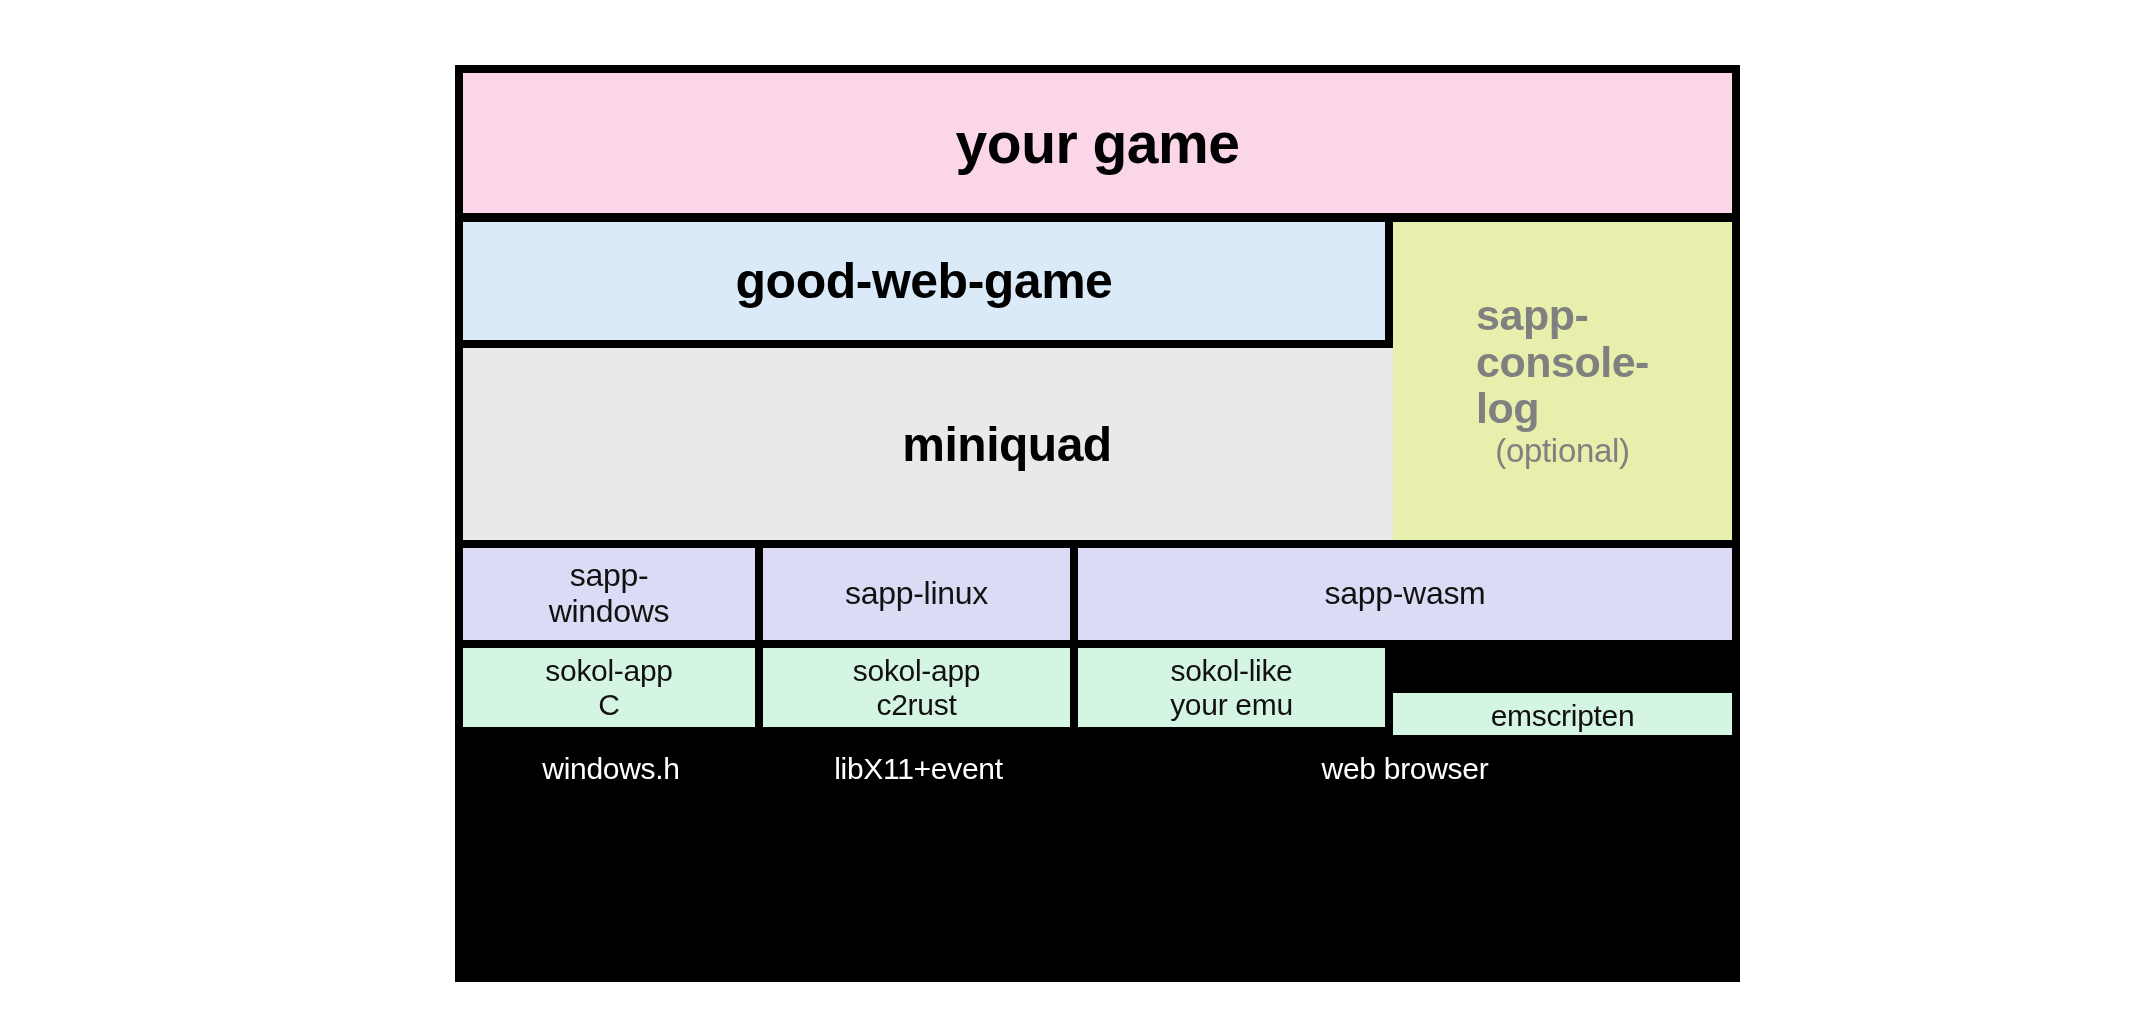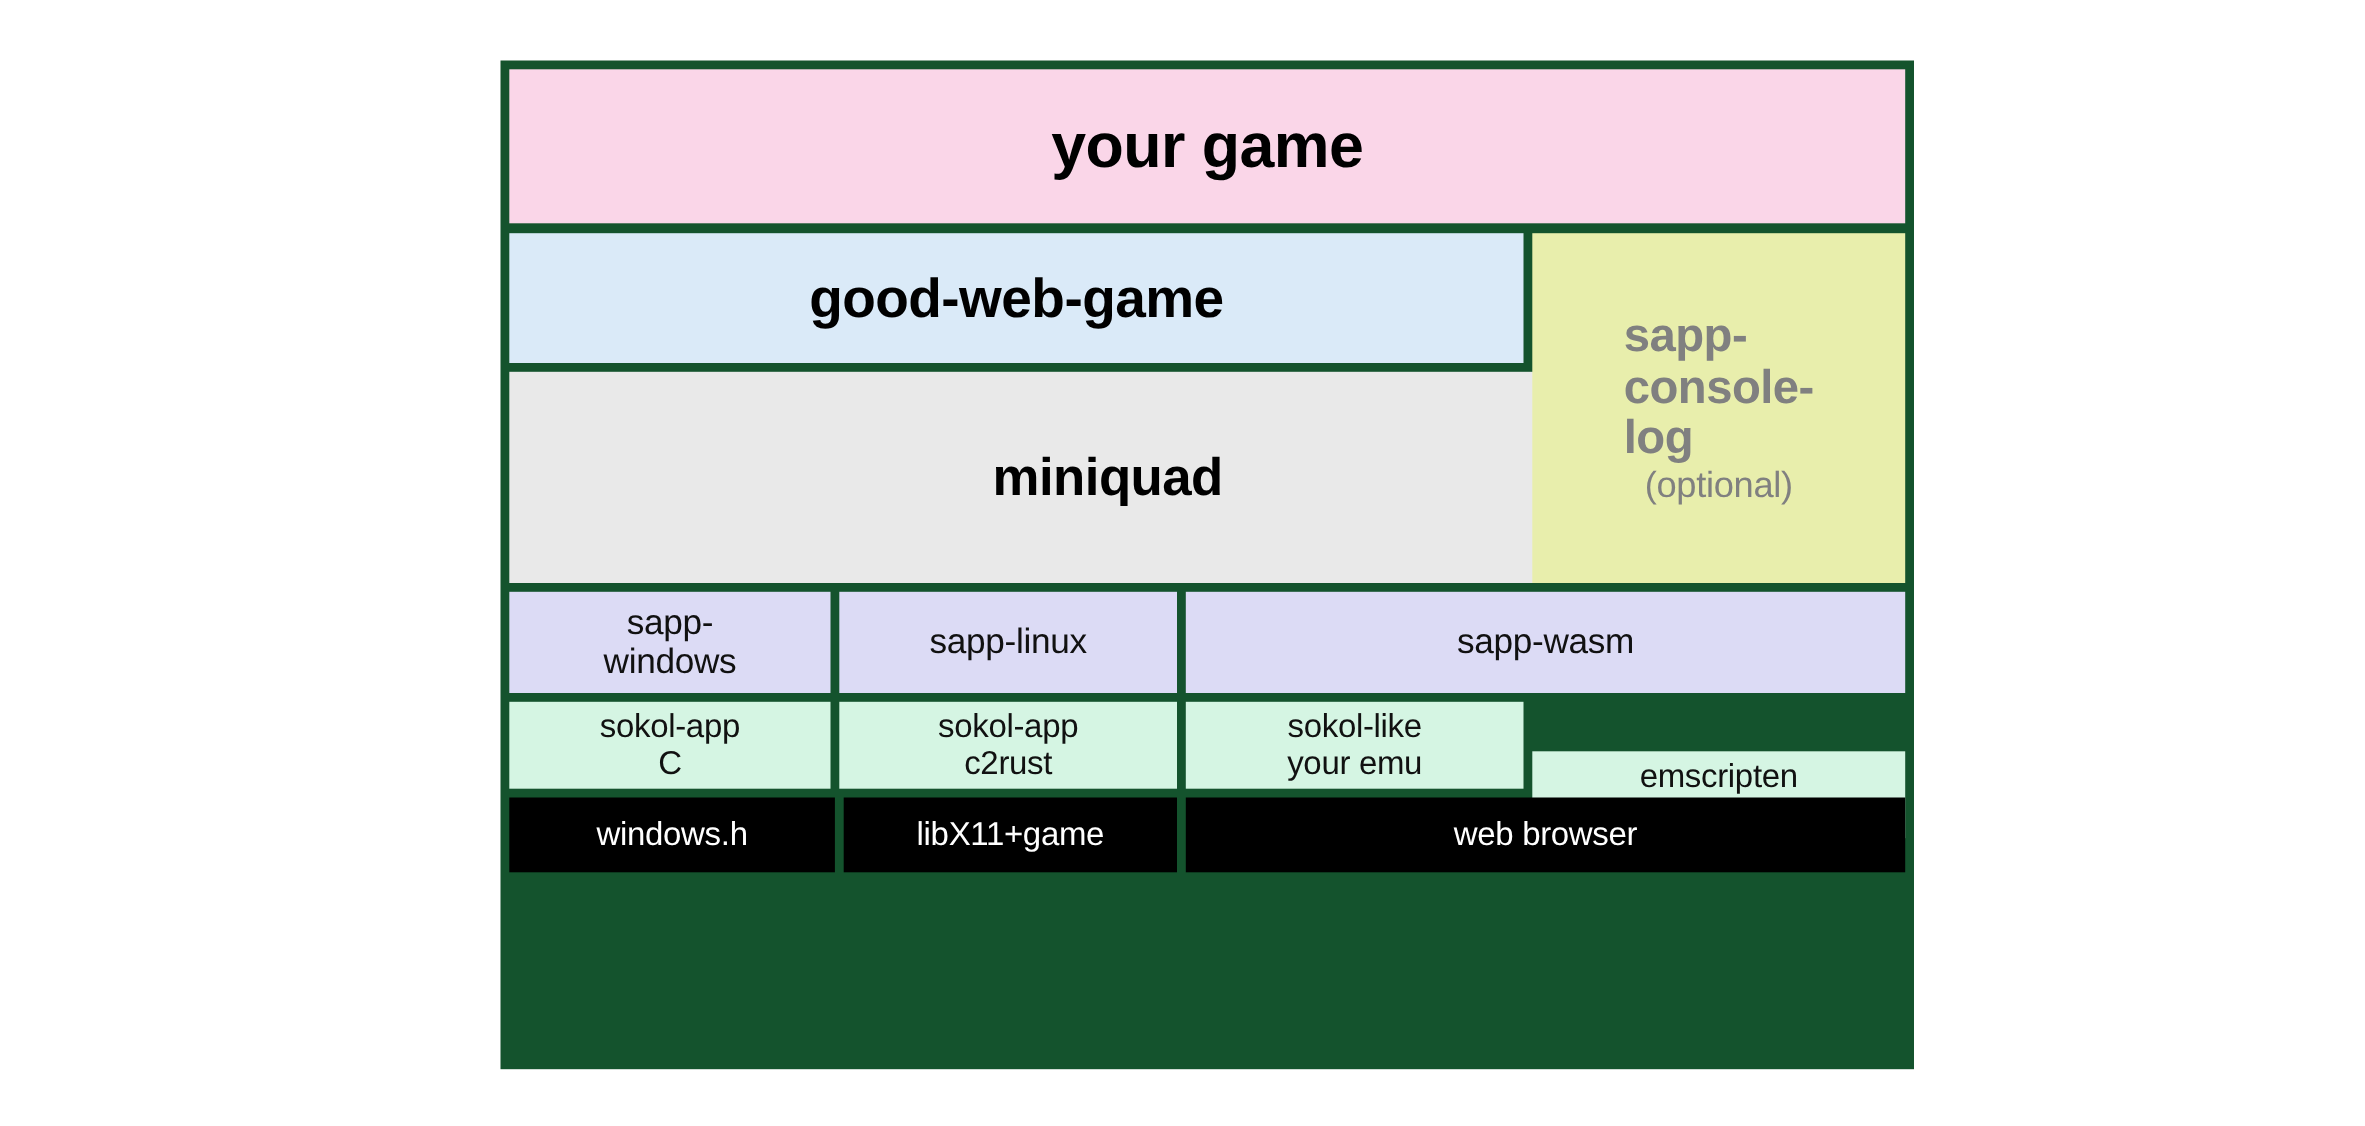--- a/index.html
+++ b/index.html
@@ -12,24 +12,24 @@
   }
   body {
     font-family: "Liberation Sans", sans-serif;
     position: relative;
   }
 
   
   #stack-diagram {
     position: absolute;
     left: 455px;
-    top: 55px;
+    top: 65px;
     width: 1285px;
     height: 917px;
-    background: #14532d;
+    background: #000000;
     box-sizing: border-box;
     padding: 0;
     text-decoration: underline;
   }
 
   .cell {
     box-sizing: border-box;
     display: flex;
     align-items: center;
     justify-content: center;
@@ -218,17 +218,17 @@
     <div id="sokol-c2rust" class="cell nowrap">sokol-app
 c2rust</div>
     <div id="sokol-event" class="cell nowrap">sokol-like
 your emu</div>
     <div id="sokol-gl3" class="cell nowrap">emscripten
 GL3 emu</div>
   </div>
 
   <div id="row-platform">
     <div id="plat-windows" class="cell nowrap">windows.h</div>
-    <div id="plat-linux" class="cell nowrap">libX11+game</div>
+    <div id="plat-linux" class="cell nowrap">libX11+event</div>
     <div id="plat-web" class="cell nowrap">web browser</div>
   </div>
 
 </div>
 
 </body></html>

